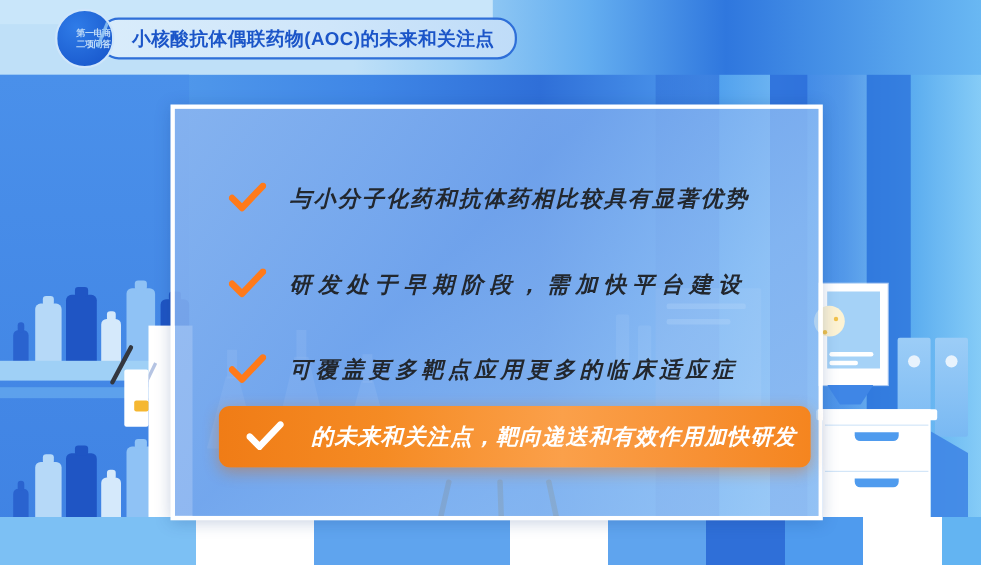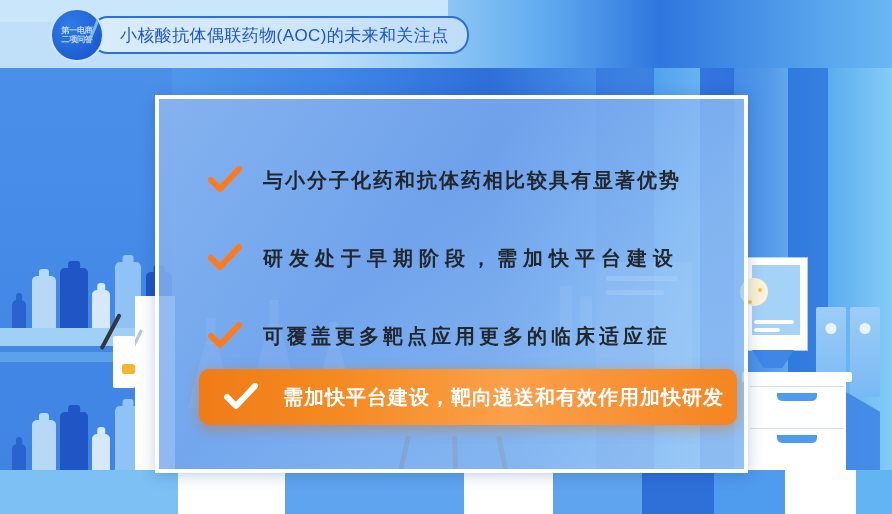--- a/index.html
+++ b/index.html
@@ -63,30 +63,30 @@
   .binder{position:absolute;top:307px;width:30px;height:90px;background:linear-gradient(180deg,#9ccdf7,#79b9f3);border-radius:2px;}
   .binder .hole{position:absolute;left:50%;transform:translate(-50%,0);top:16px;width:11px;height:11px;border-radius:50%;background:#e8f3fd;}
   .drawers{position:absolute;left:748px;top:372px;width:98px;height:142px;background:#ffffff;}
   .drawer-top{position:absolute;left:742px;top:372px;width:110px;height:10px;background:#ffffff;border-radius:2px;}
   .drawer{position:absolute;left:750px;width:94px;height:40px;background:#ffffff;border-top:1px solid #cfe4f8;}
   .handle{position:absolute;left:50%;transform:translateX(-50%);top:6px;width:40px;height:8px;background:#4f9bee;border-radius:0 0 5px 5px;}
   .desk-side{position:absolute;left:846px;top:392px;width:34px;height:90px;background:#3f86e6;clip-path:polygon(0 0,100% 22%,100% 100%,0 100%);opacity:.9;}
 
   
   .title-wrap{position:absolute;left:50px;top:13px;height:44px;display:flex;align-items:center;z-index:40;}
-  .logo{width:50px;height:50px;border-radius:50%;background:radial-gradient(circle at 35% 30%,#2f7ce8,#1552c8);border:2px solid #cfe6fb;position:relative;flex:0 0 auto;z-index:3;display:flex;align-items:center;justify-content:center;overflow:hidden;}
+  .logo{width:50px;height:50px;border-radius:50%;background:radial-gradient(circle at 35% 30%,#2f7ce8,#1552c8);border:2px solid #cfe6fb;position:relative;flex:0 0 auto;z-index:3;display:flex;align-items:center;justify-content:flex-end;overflow:hidden;}
   .logo-txt{color:#bcd9f7;font-size:9px;line-height:10px;font-weight:bold;text-align:center;letter-spacing:-.5px;transform:scale(.92);}
   .logo-slash{position:absolute;right:7px;top:8px;width:3px;height:26px;background:#8fc4f4;transform:rotate(22deg);opacity:.85;}
   .pill{margin-left:-14px;height:34px;padding:0 18px 0 28px;border:2px solid #2f6fd8;border-radius:18px;background:linear-gradient(90deg,#d9ecfb 0%,#cfe6fa 55%,#bfdcf8 100%);display:flex;align-items:center;}
-  .pill-txt{color:#1b55c8;font-size:17px;font-weight:normal;white-space:nowrap;letter-spacing:.4px;}
+  .pill-txt{color:#1b55c8;font-size:17px;font-weight:bold;white-space:nowrap;letter-spacing:.4px;}
 
   
   .panel{position:absolute;left:155px;top:95px;width:593px;height:378px;border:4px solid #ffffff;box-sizing:border-box;
     background:linear-gradient(135deg,rgba(140,182,240,.88) 0%,rgba(122,170,238,.84) 40%,rgba(150,196,246,.80) 70%,rgba(168,208,248,.78) 100%);
-    box-shadow:0 2px 14px rgba(20,60,130,.25);z-index:30;}
+    box-shadow:0 2px 14px rgba(20,60,130,.25);z-index:30;font-style:italic;}
   .rows{position:absolute;inset:0;padding:42px 0 0 0;box-sizing:border-box;}
   .row{position:relative;height:78px;display:flex;align-items:center;padding-left:46px;}
   .check{width:40px;flex:0 0 auto;display:flex;align-items:center;justify-content:center;}
   .check svg{display:block;}
   .row-txt{margin-left:18px;color:#22272e;font-size:20px;font-weight:bold;letter-spacing:2px;white-space:nowrap;}
 
   .row.hl{position:absolute;left:40px;top:270px;width:516px;height:56px;padding-left:22px;
     background:linear-gradient(90deg,#f07c16 0%,#f58b24 28%,#fba04a 58%,#f79033 82%,#f5851f 100%);
     border-radius:10px;box-shadow:0 4px 14px rgba(220,110,20,.45);}
   .row.hl .row-txt{color:#ffffff;letter-spacing:1px;margin-left:22px;}
@@ -219,21 +219,21 @@
         </span>
         <span class="row-txt" style="letter-spacing:4px;">可覆盖更多靶点应用更多的临床适应症</span>
       </div>
 
       <div class="row hl">
         <span class="check">
           <svg width="34" height="28" viewBox="0 0 34 28">
               <path d="M3 14 L12 23 L31 3" fill="none" stroke="#ffffff" stroke-width="6" stroke-linecap="round" stroke-linejoin="round"></path>
             </svg>
         </span>
-        <span class="row-txt">需加快平台建设，靶向递送和有效作用加快研发</span>
+        <span class="row-txt">的未来和关注点，靶向递送和有效作用加快研发</span>
       </div>
 
     </div>
   </div>
 
   <div class="title-wrap">
     <div class="logo">
       <div class="logo-txt">
         <div>第一电商</div>
         <div>二项问答</div>

